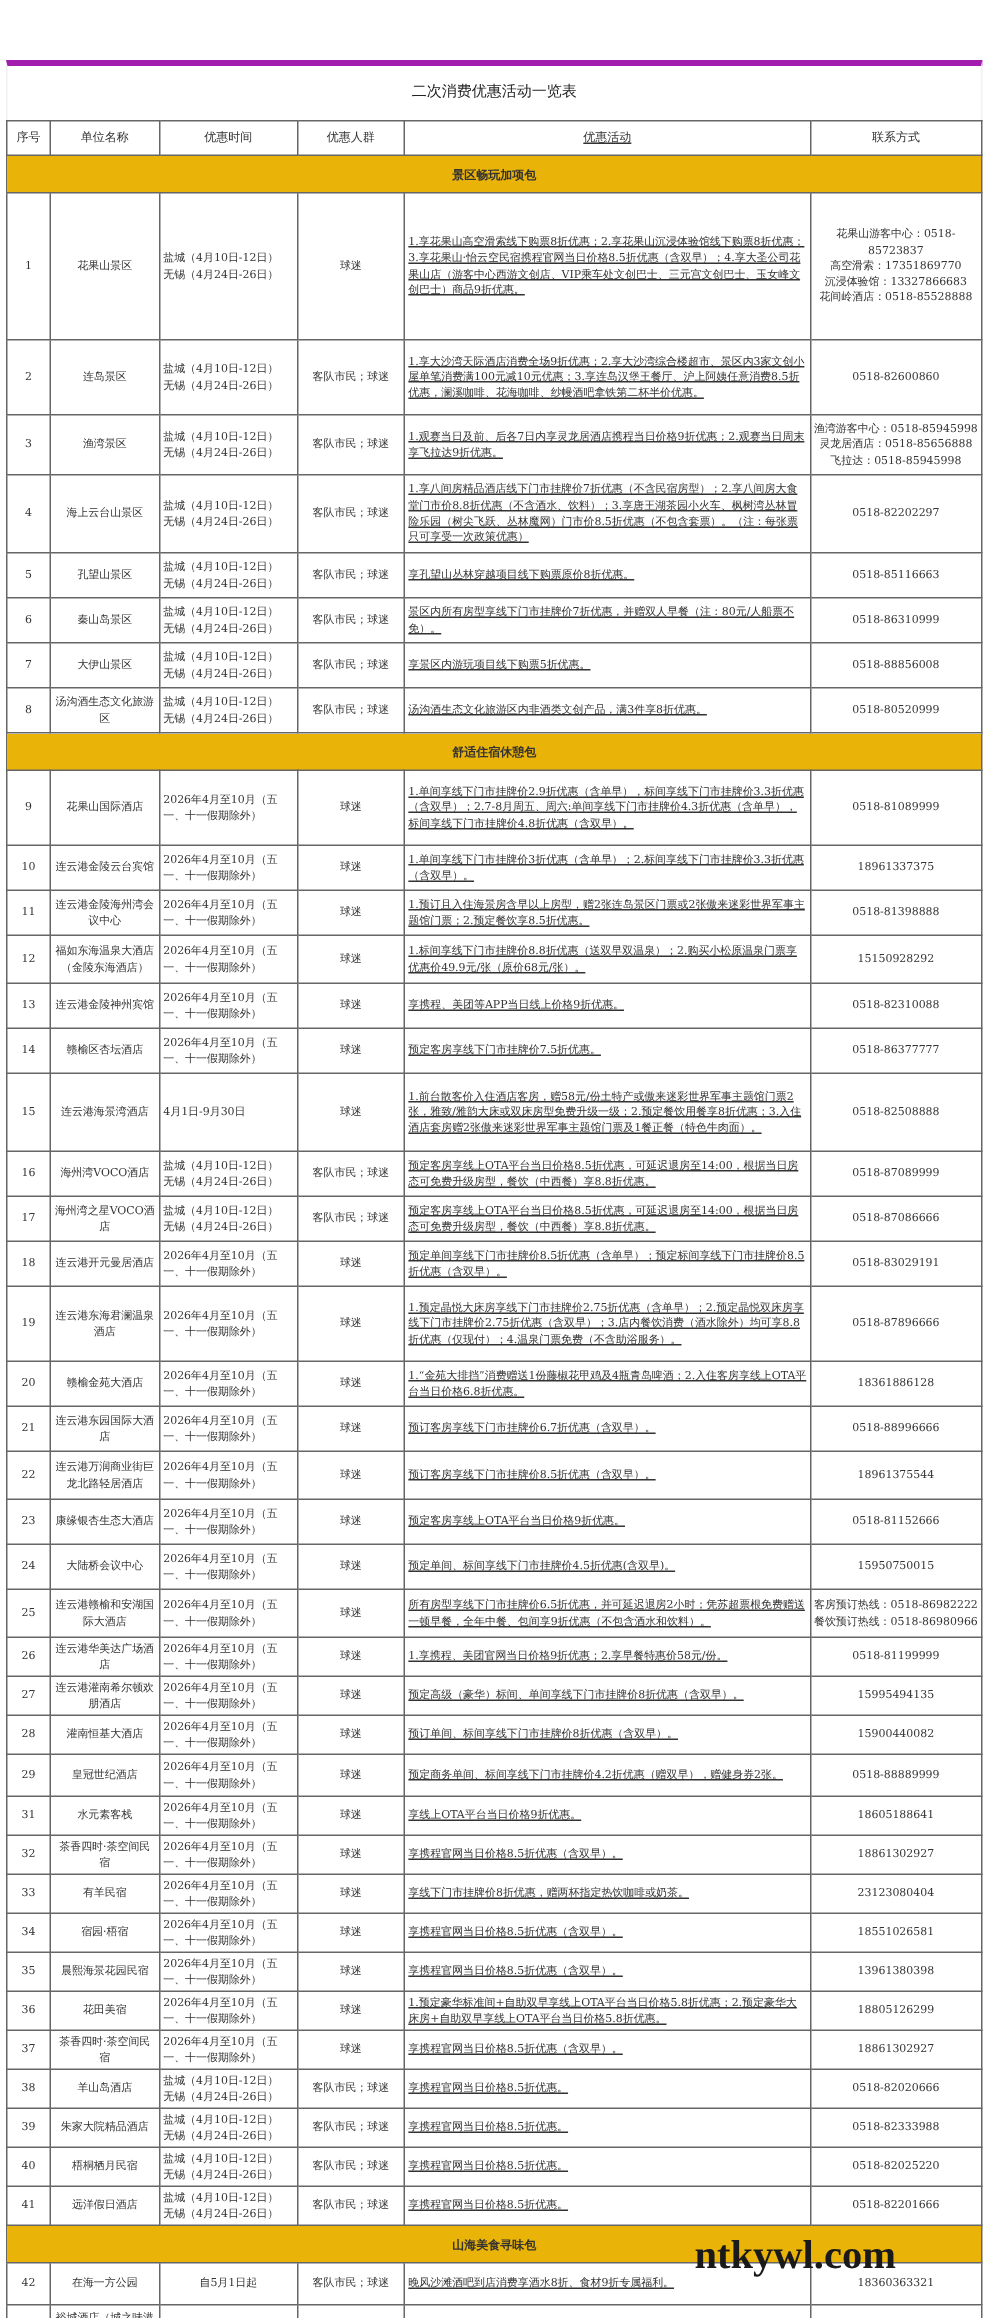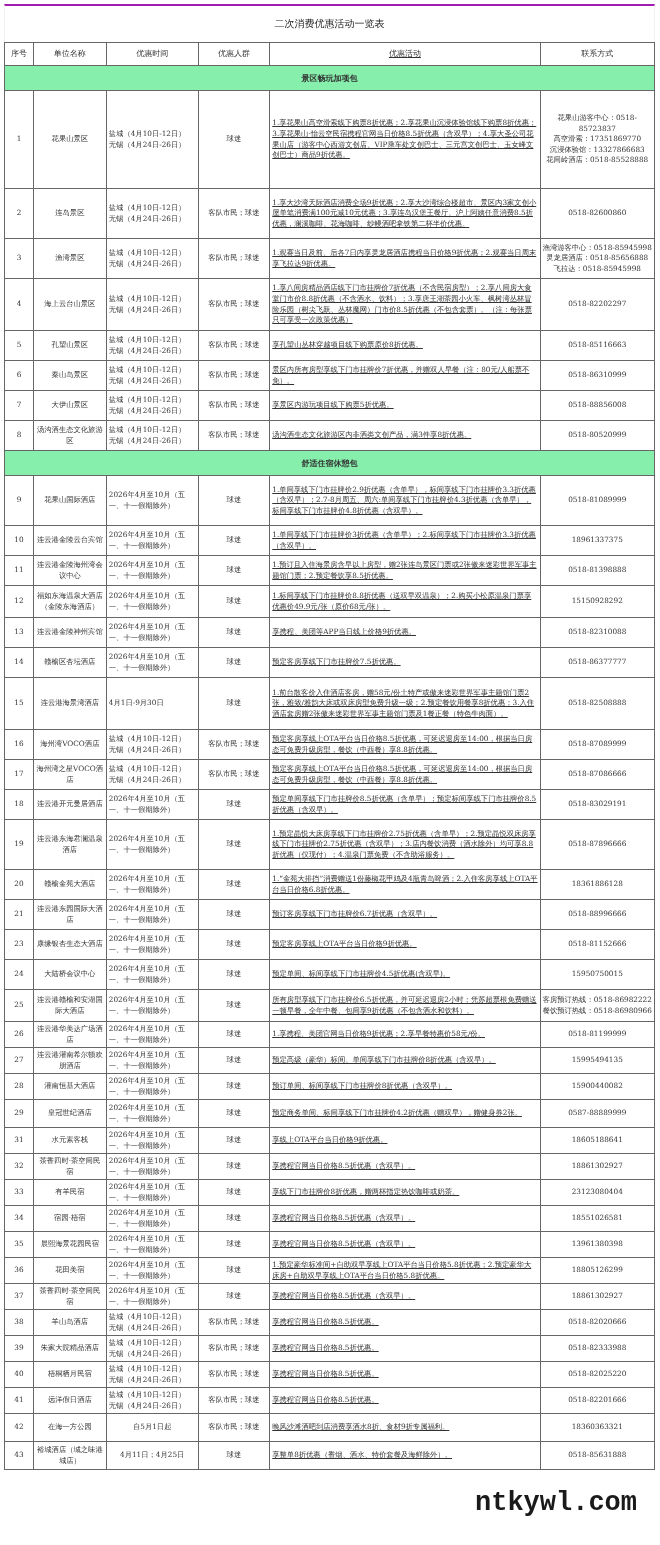--- a/index.html
+++ b/index.html
@@ -1,30 +1,30 @@
 <!DOCTYPE html>
 <html><head>
 <meta charset="utf-8">
 <style>
   html, body { margin: 0; padding: 0; background: #ffffff; }
   body { width: 660px; height: 1545px; overflow: hidden; font-family: "DejaVu Serif", "Liberation Serif", serif; color: #333; }
   .sheet { position: absolute; left: 4px; top: 4px; width: 651px; }
-  .title { height: 36px; line-height: 36px; text-align: center; font-size: 10px; color: #222; border-top: 2px solid #a21caf; border-left: 1px solid #f0f0f0; border-right: 1px solid #f0f0f0; }
+  .title { height: 36px; line-height: 36px; text-align: center; font-size: 10px; color: #222; border-top: 4px solid #a21caf; border-left: 1px solid #f0f0f0; border-right: 1px solid #f0f0f0; margin-top: 36px; }
   table { border-collapse: collapse; width: 651px; table-layout: fixed; font-size: 7.3px; line-height: 10.6px; }
   td, th { border: 1px solid #666; padding: 0 2px; vertical-align: middle; overflow: hidden; }
   th { font-weight: normal; height: 22px; font-size: 8px; color: #333; text-align: center; }
   .c-no { width: 18px; text-align: center; }
   .c-name { width: 53px; text-align: center; }
   .c-time { width: 68px; text-align: left; }
   .c-time.center { text-align: center; }
   .c-crowd { width: 52px; text-align: center; }
   .c-offer { width: 210px; text-align: left; text-decoration: underline; }
   .c-contact { width: 86px; text-align: center; }
-  tr.section td { background: #86efac; text-align: center; font-size: 8px; font-weight: bold; height: 24px; color: #333; border-color: #666; }
-  .watermark { position: absolute; left: 463px; top: 1488px; font-family: Liberation Mono, monospace; font-weight: bold; font-size: 27px; color: #1a1a1a; letter-spacing: 0px; margin-left: 12px; }
+  tr.section td { background: #eab308; text-align: center; font-size: 8px; font-weight: bold; height: 24px; color: #333; border-color: #666; }
+  .watermark { position: absolute; left: 463px; top: 1488px; font-family: Liberation Serif, serif; font-weight: bold; font-size: 27px; color: #1a1a1a; letter-spacing: 0px; }
 </style>
 </head>
 <body>
 
 <div class="sheet">
   <div class="title">二次消费优惠活动一览表</div>
   <table>
     <thead>
       <tr>
         <th class="c-no">序号</th>
@@ -203,20 +203,28 @@
           <td class="c-contact">18361886128</td>
         </tr>
         <tr style="height: 30px;">
           <td class="c-no">21</td>
           <td class="c-name">连云港东园国际大酒店</td>
           <td class="c-time">2026年4月至10月（五一、十一假期除外）</td>
           <td class="c-crowd">球迷</td>
           <td class="c-offer">预订客房享线下门市挂牌价6.7折优惠（含双早）。</td>
           <td class="c-contact">0518-88996666</td>
         </tr>
+        <tr style="height: 32px;">
+          <td class="c-no">22</td>
+          <td class="c-name">连云港万润商业街巨龙北路轻居酒店</td>
+          <td class="c-time">2026年4月至10月（五一、十一假期除外）</td>
+          <td class="c-crowd">球迷</td>
+          <td class="c-offer">预订客房享线下门市挂牌价8.5折优惠（含双早）。</td>
+          <td class="c-contact">18961375544</td>
+        </tr>
         <tr style="height: 30px;">
           <td class="c-no">23</td>
           <td class="c-name">康缘银杏生态大酒店</td>
           <td class="c-time">2026年4月至10月（五一、十一假期除外）</td>
           <td class="c-crowd">球迷</td>
           <td class="c-offer">预定客房享线上OTA平台当日价格9折优惠。</td>
           <td class="c-contact">0518-81152666</td>
         </tr>
         <tr style="height: 30px;">
           <td class="c-no">24</td>
@@ -257,21 +265,21 @@
           <td class="c-crowd">球迷</td>
           <td class="c-offer">预订单间、标间享线下门市挂牌价8折优惠（含双早）。</td>
           <td class="c-contact">15900440082</td>
         </tr>
         <tr style="height: 28px;">
           <td class="c-no">29</td>
           <td class="c-name">皇冠世纪酒店</td>
           <td class="c-time">2026年4月至10月（五一、十一假期除外）</td>
           <td class="c-crowd">球迷</td>
           <td class="c-offer">预定商务单间、标间享线下门市挂牌价4.2折优惠（赠双早），赠健身券2张。</td>
-          <td class="c-contact">0587-88889999</td>
+          <td class="c-contact">0518-88889999</td>
         </tr>
         <tr style="height: 26px;">
           <td class="c-no">31</td>
           <td class="c-name">水元素客栈</td>
           <td class="c-time">2026年4月至10月（五一、十一假期除外）</td>
           <td class="c-crowd">球迷</td>
           <td class="c-offer">享线上OTA平台当日价格9折优惠。</td>
           <td class="c-contact">18605188641</td>
         </tr>
         <tr style="height: 26px;">
@@ -346,20 +354,23 @@
           <td class="c-offer">享携程官网当日价格8.5折优惠。</td>
           <td class="c-contact">0518-82025220</td>
         </tr>
         <tr style="height: 26px;">
           <td class="c-no">41</td>
           <td class="c-name">远洋假日酒店</td>
           <td class="c-time">盐城（4月10日-12日）<br>无锡（4月24日-26日）</td>
           <td class="c-crowd">客队市民；球迷</td>
           <td class="c-offer">享携程官网当日价格8.5折优惠。</td>
           <td class="c-contact">0518-82201666</td>
+        </tr>
+        <tr class="section">
+          <td colspan="6">山海美食寻味包</td>
         </tr>
         <tr style="height: 28px;">
           <td class="c-no">42</td>
           <td class="c-name">在海一方公园</td>
           <td class="c-time center">自5月1日起</td>
           <td class="c-crowd">客队市民；球迷</td>
           <td class="c-offer">晚风沙滩酒吧到店消费享酒水8折、食材9折专属福利。</td>
           <td class="c-contact">18360363321</td>
         </tr>
         <tr style="height: 28px;">

